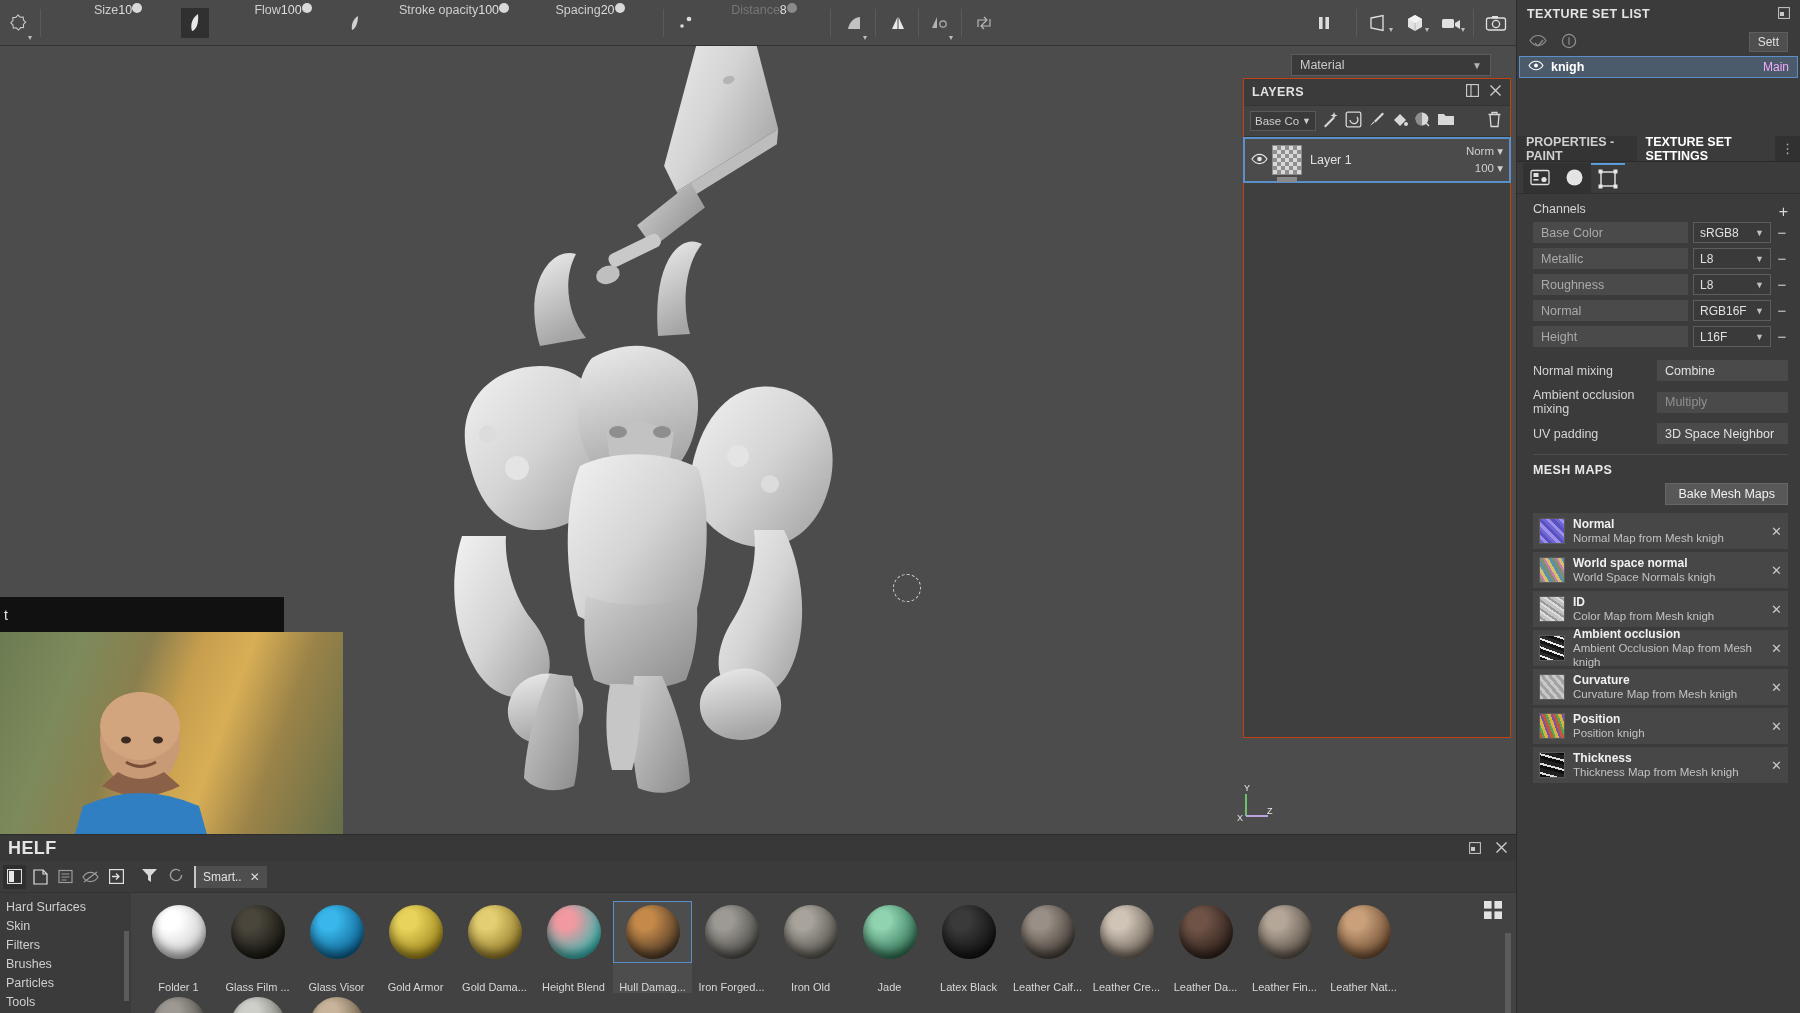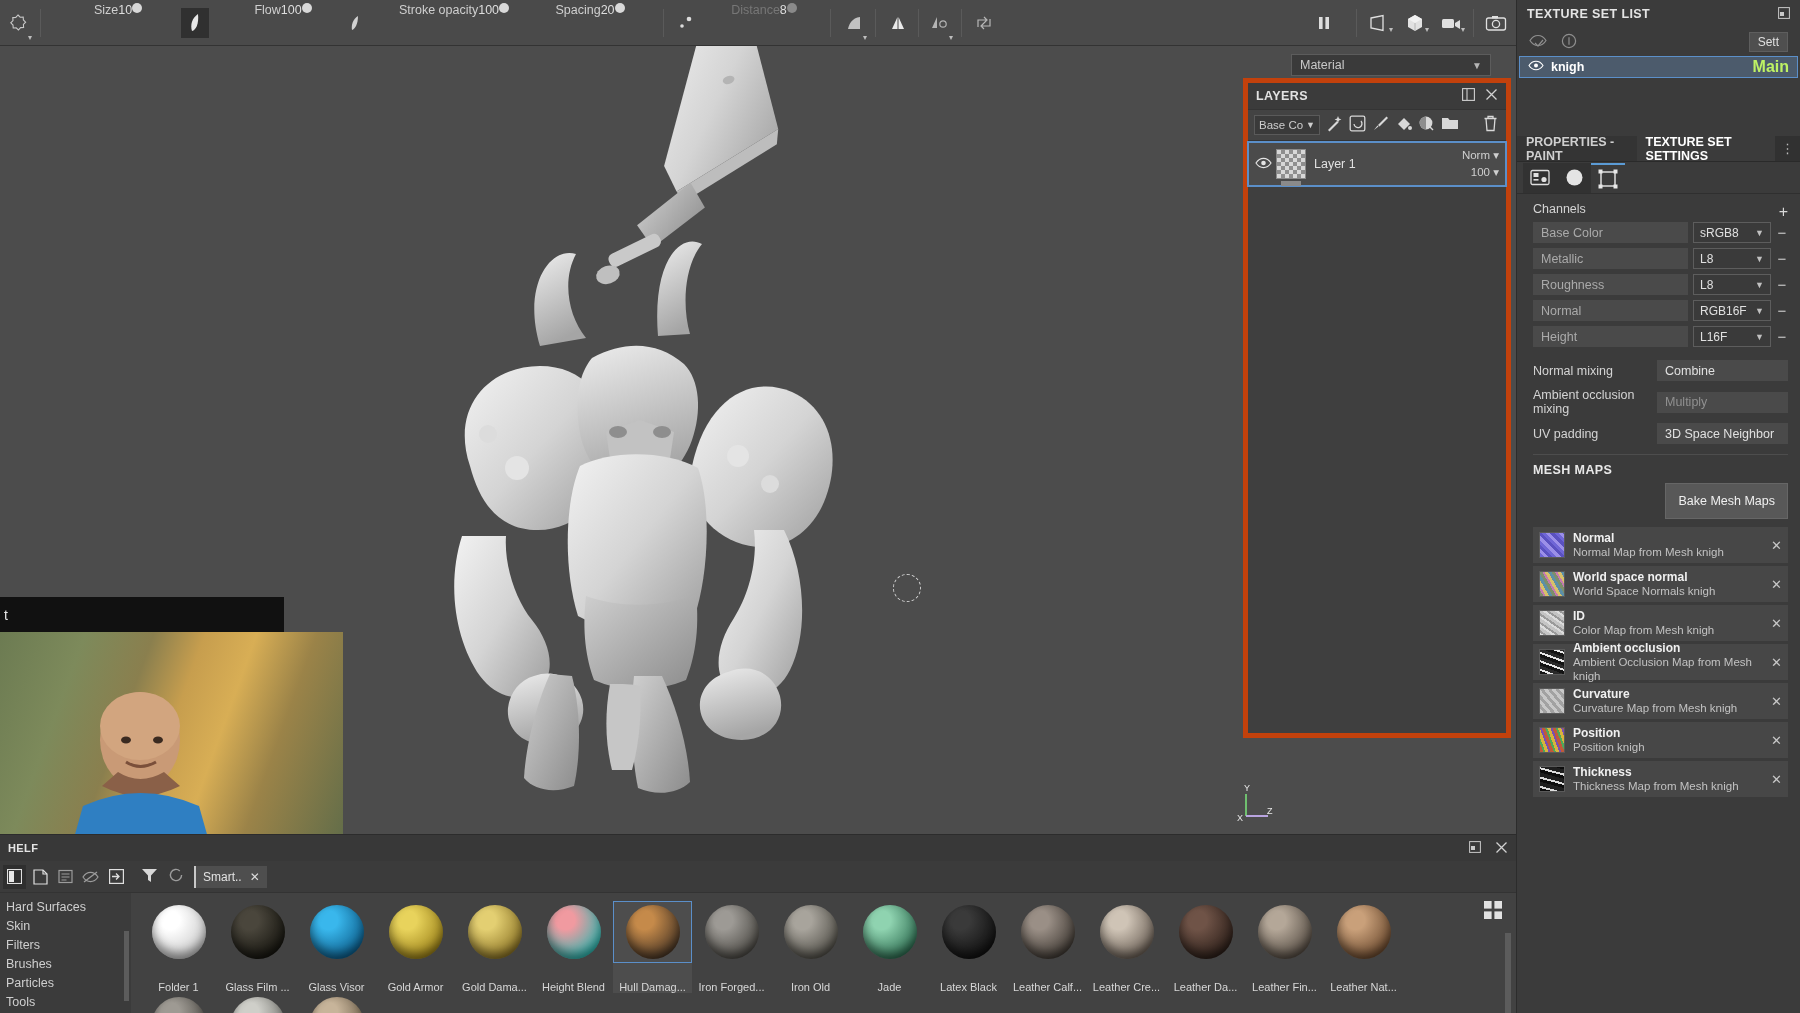--- a/index.html
+++ b/index.html
@@ -82,21 +82,21 @@
   }
   .webcam .cam{
     position:absolute; left:0; top:35px; width:343px; height:237px;
     background:linear-gradient(110deg,#6c7b52 0%,#7d8a5b 20%,#8a7f4e 36%,#c79e4e 48%,#d8ae55 60%,#9b8348 74%,#5d6b49 100%);
   }
   .cam-person{ position:absolute; left:28px; top:52px; width:250px; height:200px;}
 
   
   .layers{
     position:absolute; left:1243px; top:78px; width:268px; height:660px;
-    background:#3b3b3b; border:5px solid #c2410c;
+    background:#3b3b3b; border:1px solid #c2410c;
   }
   .panel-title{
     height:26px; display:flex; align-items:center; padding:0 8px;
     font-size:12.5px; font-weight:bold; letter-spacing:.4px; color:#e2e2e2;
     background:#3b3b3b;
   }
   .panel-title .acts{ margin-left:auto; display:flex; gap:10px; align-items:center;}
   .layers-tb{
     height:32px; display:flex; align-items:center; gap:6px; padding:0 6px;
     background:#434343; border-top:1px solid #343434; border-bottom:1px solid #343434;
@@ -140,21 +140,21 @@
   }
   .tsl-settings-btn{
     margin-left:auto; height:20px; background:#4f4f4f; border:1px solid #5e5e5e;
     padding:0 8px; display:flex; align-items:center; font-size:12px; color:#e0e0e0;
   }
   .tsl-item{
     height:22px; margin:0 2px; display:flex; align-items:center; padding:0 8px;
     background:#4c5b6c; border:1px solid #5b8fc9;
     font-size:12.5px; font-weight:bold; color:#ffffff;
   }
-  .tsl-item .main{ margin-left:auto; font-weight:bold; font-size:16px; color:#bef264;}
+  .tsl-item .main{ margin-left:auto; font-weight:normal; font-size:12px; color:#f0abfc;}
   .tsl-empty{ height:58px; }
 
   .tabs{
     height:26px; display:flex; align-items:stretch; background:#313131; border-bottom:1px solid #2a2a2a;
   }
   .tab{
     display:flex; align-items:center; padding:0 9px; font-size:12.5px; font-weight:bold;
     color:#cfcfcf; background:#343434;
   }
   .tab.active{ background:#3b3b3b; color:#ffffff; }
@@ -190,21 +190,21 @@
   .mix-lab{ width:124px; font-size:12.5px; color:#d4d4d4;}
   .mix-val{
     flex:1; height:21px; background:#4a4a4a; display:flex; align-items:center;
     padding:0 8px; font-size:12.5px; color:#e0e0e0;
   }
   .mix-val.dim{ color:#909090; }
 
   .hr{ height:1px; background:#4d4d4d; margin:10px 0 8px;}
 
   .bake-btn{
-    height:36px; background:#585858; border:1px solid #666; color:#f0f0f0;
+    height:22px; background:#585858; border:1px solid #666; color:#f0f0f0;
     display:inline-flex; align-items:center; padding:0 12px; font-size:12.5px;
     float:right; margin-bottom:8px;
   }
   .mm-list{ clear:both; }
   .mm-item{
     display:flex; align-items:center; gap:8px; height:36px;
     background:#474747; margin-bottom:3px; padding:0 6px;
   }
   .mm-thumb{ width:26px; height:26px; flex:none; border:1px solid #5a5a5a;}
   .mm-txt{ display:flex; flex-direction:column; justify-content:center; line-height:14px;}
@@ -212,21 +212,21 @@
   .mm-desc{ font-size:11.5px; color:#c2c2c2;}
   .mm-x{ margin-left:auto; color:#c8c8c8; font-size:13px;}
 
   
   .shelf{
     position:absolute; left:0; top:834px; width:1516px; height:179px;
     background:#383838; border-top:1px solid #2c2c2c;
   }
   .shelf-head{
     height:26px; display:flex; align-items:center; padding:0 8px;
-    font-size:11px; font-weight:bold; letter-spacing:.4px; color:#e4e4e4;
+    font-size:18px; font-weight:bold; letter-spacing:.4px; color:#e4e4e4;
   }
   .shelf-head .acts{ margin-left:auto; display:flex; gap:14px; align-items:center;}
   .shelf-body{ position:absolute; left:0; right:0; top:26px; bottom:0; display:flex;}
   .shelf-left{ width:131px; background:#3b3b3b; position:relative;}
   .shelf-left-tb{
     height:32px; display:flex; align-items:center; gap:2px; padding:0 3px;
     border-bottom:1px solid #333;
   }
   .slt-btn{ width:24px;height:24px;display:flex;align-items:center;justify-content:center;}
   .slt-btn.sel{ background:#2f2f2f;}

